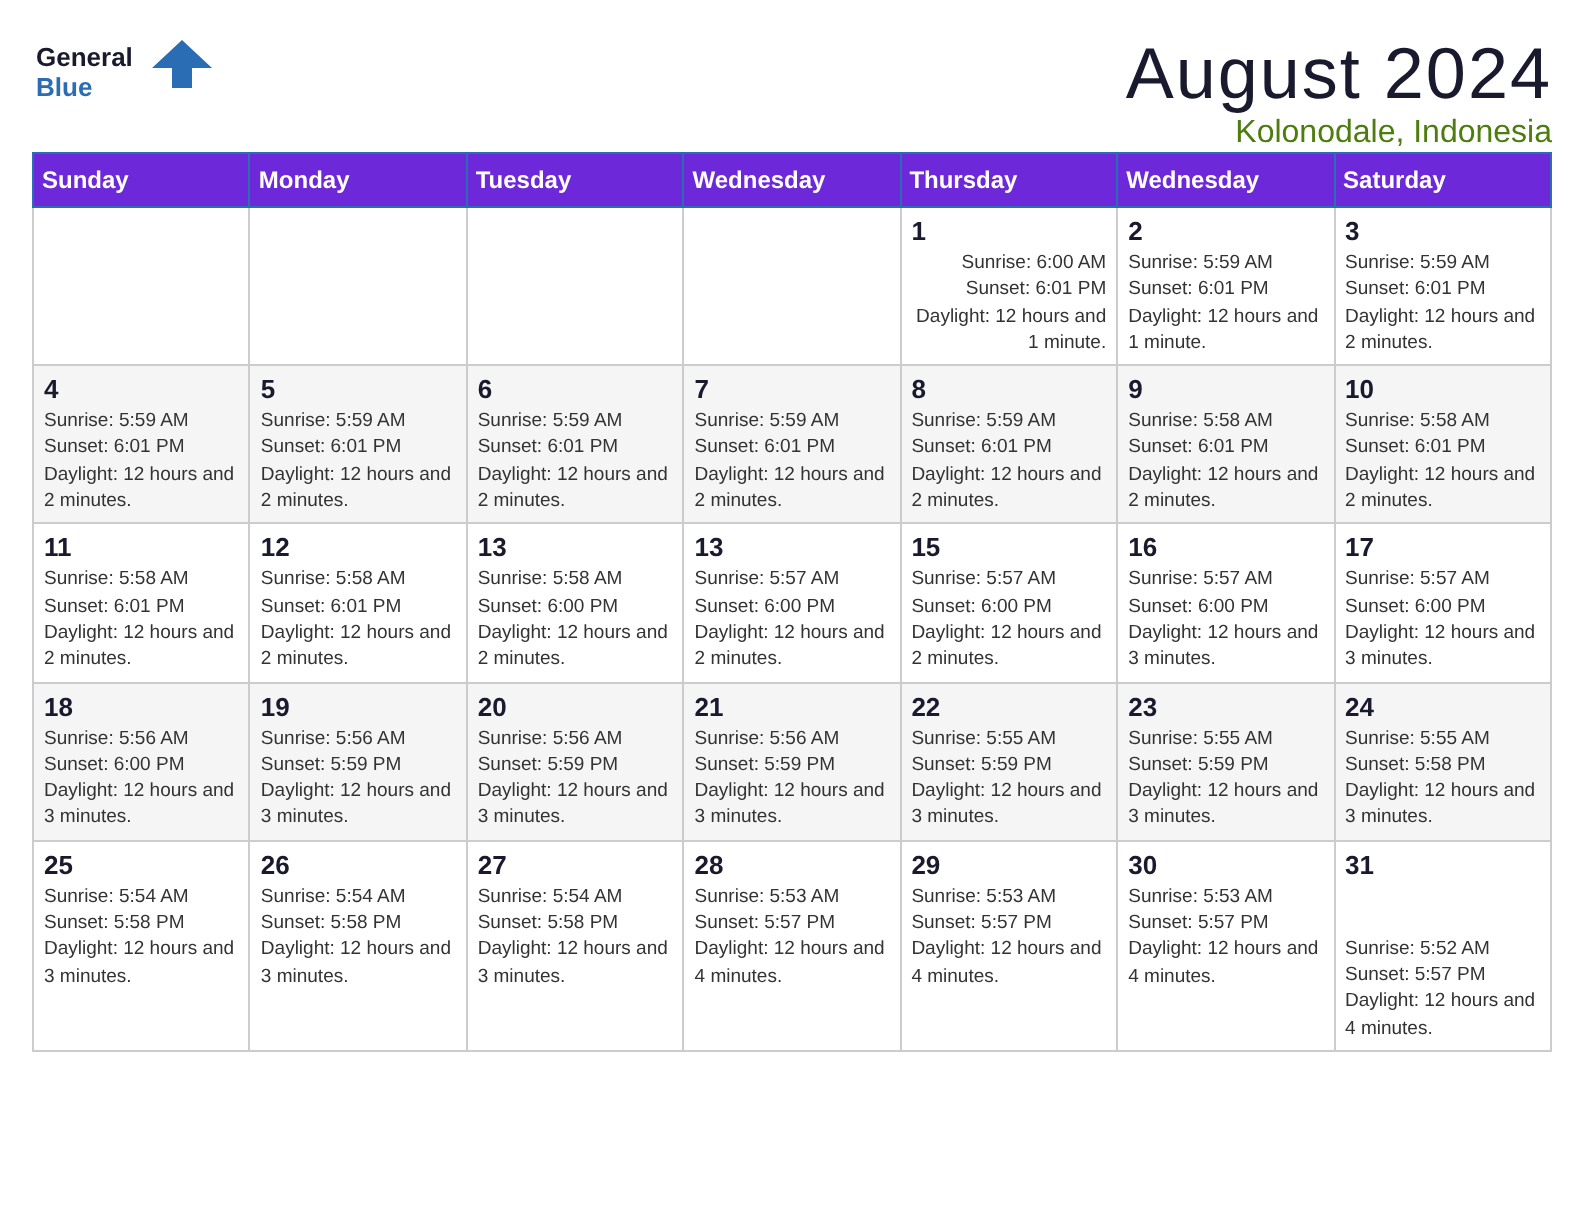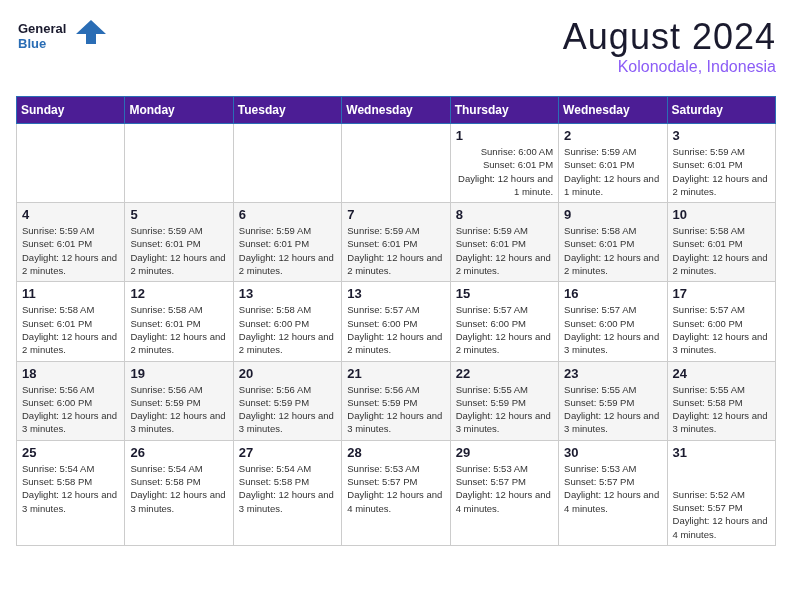--- a/index.html
+++ b/index.html
@@ -7,47 +7,47 @@
       font-family: Arial, sans-serif;
       background: #fff;
       width: 792px;
       min-height: 612px;
       padding: 16px;
     }
     .header {
       display: flex;
       justify-content: space-between;
       align-items: flex-start;
-      margin-bottom: 20px;
+      margin-bottom: 0;
     }
     .logo {
       display: flex;
       align-items: center;
       gap: 4px;
     }
     .title-block {
       text-align: right;
     }
     .month-title {
       font-size: 36px;
       font-weight: normal;
       color: #1a1a2e;
       letter-spacing: 1px;
     }
     .location {
       font-size: 16px;
-      color: #8b5cf6;
+      color: #4d7c0f;
     }
     .calendar {
       width: 100%;
       border-collapse: collapse;
       font-size: 10.5px;
     }
     .calendar th {
-      background-color: #4c1d95;
+      background-color: #6d28d9;
       color: #fff;
       padding: 6px 4px;
       text-align: left;
       font-size: 12px;
       font-weight: bold;
       border: 1px solid #2a6db5;
     }
     .calendar td {
       border: 1px solid #ccc;
       padding: 4px 5px;

